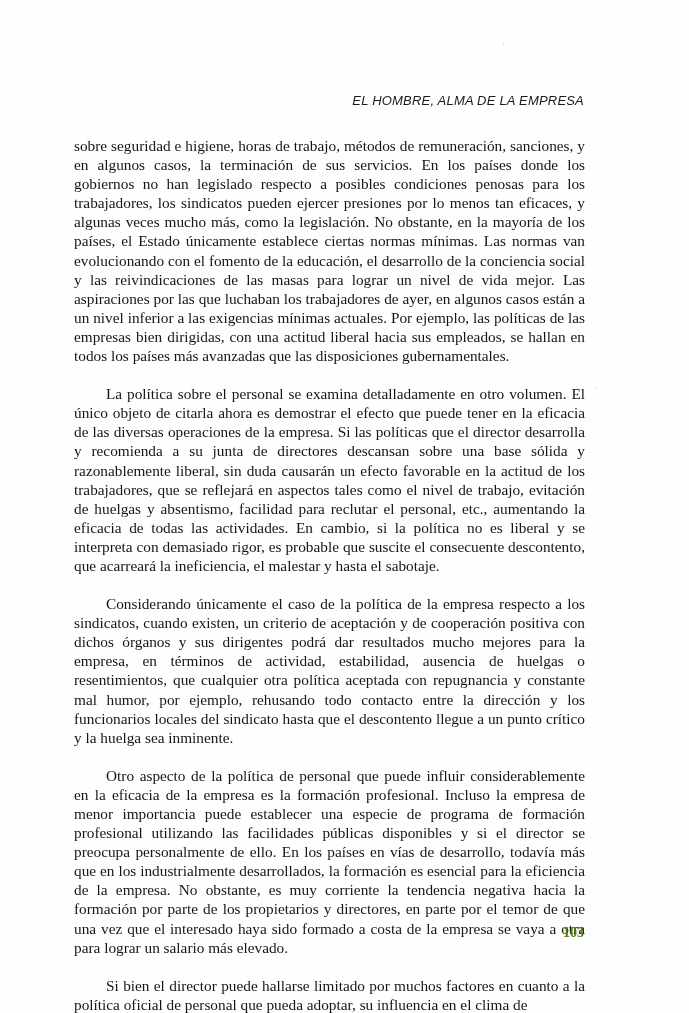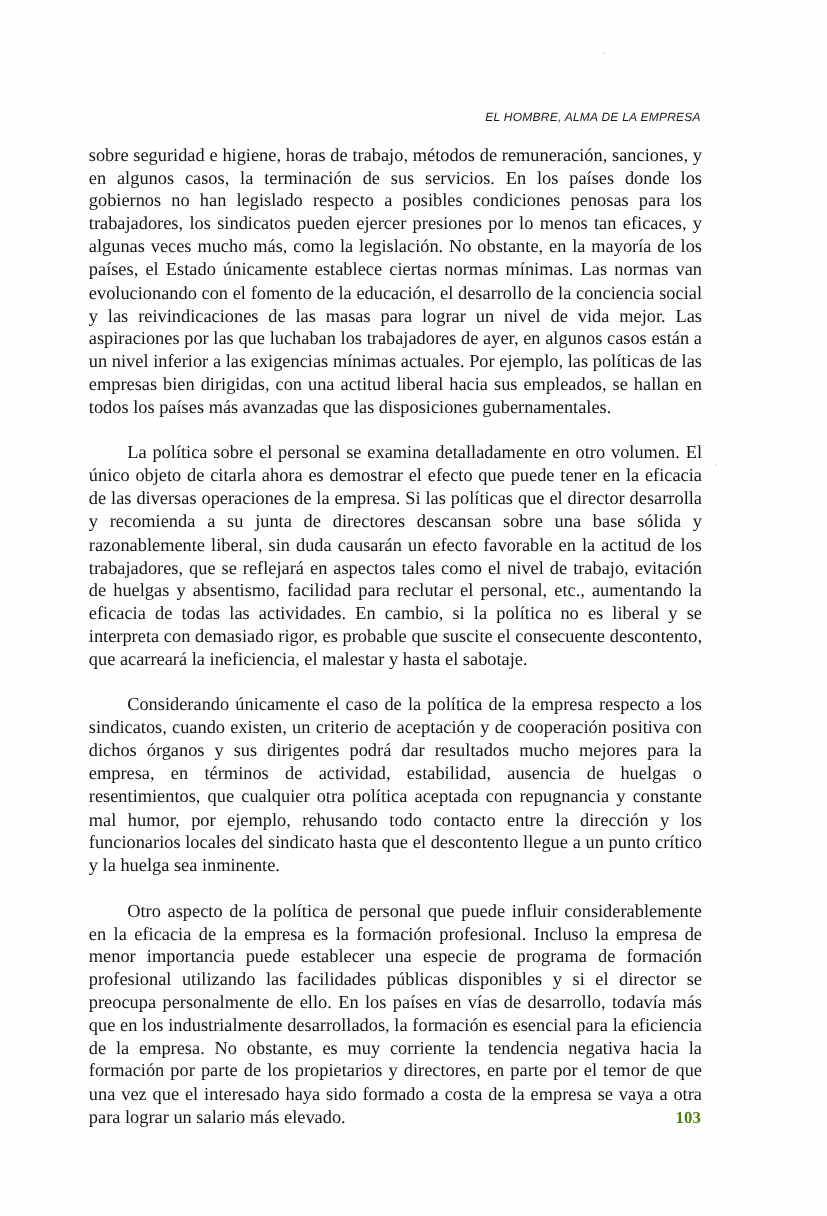--- a/index.html
+++ b/index.html
@@ -1,46 +1,47 @@
 <!DOCTYPE html>
 <html><head>
 <meta charset="utf-8">
 <style>
   html, body { margin: 0; padding: 0; background: #ffffff; }
   body { width: 689px; height: 1013px; position: relative; overflow: hidden; }
   .page { position: absolute; left: 0; top: 0; width: 689px; height: 1013px; background: #fefefe; }
   .running-head {
     position: absolute; top: 93px; right: 105px;
     font-family: "Liberation Sans", sans-serif; font-style: italic;
-    font-size: 10px; letter-spacing: 0.2px; color: #1a1a1a;
+    font-size: 13px; letter-spacing: 0.2px; color: #1a1a1a;
   }
   .body-text {
     position: absolute; left: 74px; top: 120px; width: 511px;
     font-family: "Liberation Serif", serif; font-size: 15.3px; line-height: 19.1px;
     color: #151515; text-align: justify;
   }
-  .body-text p { margin: 0 0 19px 0; text-indent: 0; }
+  .body-text p { margin: 16px 0 19px 0; text-indent: 0; }
   .body-text p.indent { text-indent: 32px; font-family: Liberation Serif, serif; }
   .body-text p:last-child { margin-bottom: 0; }
   .page-number {
     position: absolute; top: 925px; left: 563px;
     font-family: "Liberation Serif", serif; font-weight: bold; font-size: 14px; color: #4d7c0f;
   }
   .speck { position: absolute; width: 1px; height: 1px; background: #bbb; }
 </style>
 </head>
 <body>
 
 <div class="page">
   <div class="running-head">EL HOMBRE, ALMA DE LA EMPRESA</div>
 
   <div class="body-text">
     <p>sobre seguridad e higiene, horas de trabajo, métodos de remuneración, sanciones, y en algunos casos, la terminación de sus servicios. En los países donde los gobiernos no han legislado respecto a posibles condiciones penosas para los trabajadores, los sindicatos pueden ejercer presiones por lo menos tan eficaces, y algunas veces mucho más, como la legislación. No obstante, en la mayoría de los países, el Estado únicamente establece ciertas normas mínimas. Las normas van evolucionando con el fomento de la educación, el desarrollo de la conciencia social y las reivindicaciones de las masas para lograr un nivel de vida mejor. Las aspiraciones por las que luchaban los trabajadores de ayer, en algunos casos están a un nivel inferior a las exigencias mínimas actuales. Por ejemplo, las políticas de las empresas bien dirigidas, con una actitud liberal hacia sus empleados, se hallan en todos los países más avanzadas que las disposiciones gubernamentales.</p>
     <p class="indent">La política sobre el personal se examina detalladamente en otro volumen. El único objeto de citarla ahora es demostrar el efecto que puede tener en la eficacia de las diversas operaciones de la empresa. Si las políticas que el director desarrolla y recomienda a su junta de directores descansan sobre una base sólida y razonablemente liberal, sin duda causarán un efecto favorable en la actitud de los trabajadores, que se reflejará en aspectos tales como el nivel de trabajo, evitación de huelgas y absentismo, facilidad para reclutar el personal, etc., aumentando la eficacia de todas las actividades. En cambio, si la política no es liberal y se interpreta con demasiado rigor, es probable que suscite el consecuente descontento, que acarreará la ineficiencia, el malestar y hasta el sabotaje.</p>
     <p class="indent">Considerando únicamente el caso de la política de la empresa respecto a los sindicatos, cuando existen, un criterio de aceptación y de cooperación positiva con dichos órganos y sus dirigentes podrá dar resultados mucho mejores para la empresa, en términos de actividad, estabilidad, ausencia de huelgas o resentimientos, que cualquier otra política aceptada con repugnancia y constante mal humor, por ejemplo, rehusando todo contacto entre la dirección y los funcionarios locales del sindicato hasta que el descontento llegue a un punto crítico y la huelga sea inminente.</p>
     <p class="indent">Otro aspecto de la política de personal que puede influir considerablemente en la eficacia de la empresa es la formación profesional. Incluso la empresa de menor importancia puede establecer una especie de programa de formación profesional utilizando las facilidades públicas disponibles y si el director se preocupa personalmente de ello. En los países en vías de desarrollo, todavía más que en los industrialmente desarrollados, la formación es esencial para la eficiencia de la empresa. No obstante, es muy corriente la tendencia negativa hacia la formación por parte de los propietarios y directores, en parte por el temor de que una vez que el interesado haya sido formado a costa de la empresa se vaya a otra para lograr un salario más elevado.</p>
+    <p class="indent">Si bien el director puede hallarse limitado por muchos factores en cuanto a la política oficial de personal que pueda adoptar, su influencia en el clima de</p>
   </div>
 
   <div class="page-number">103</div>
 
   <div class="speck" style="left:503px; top:44px;"></div>
   <div class="speck" style="left:596px; top:387px;"></div>
 </div>
 
 </body></html>

